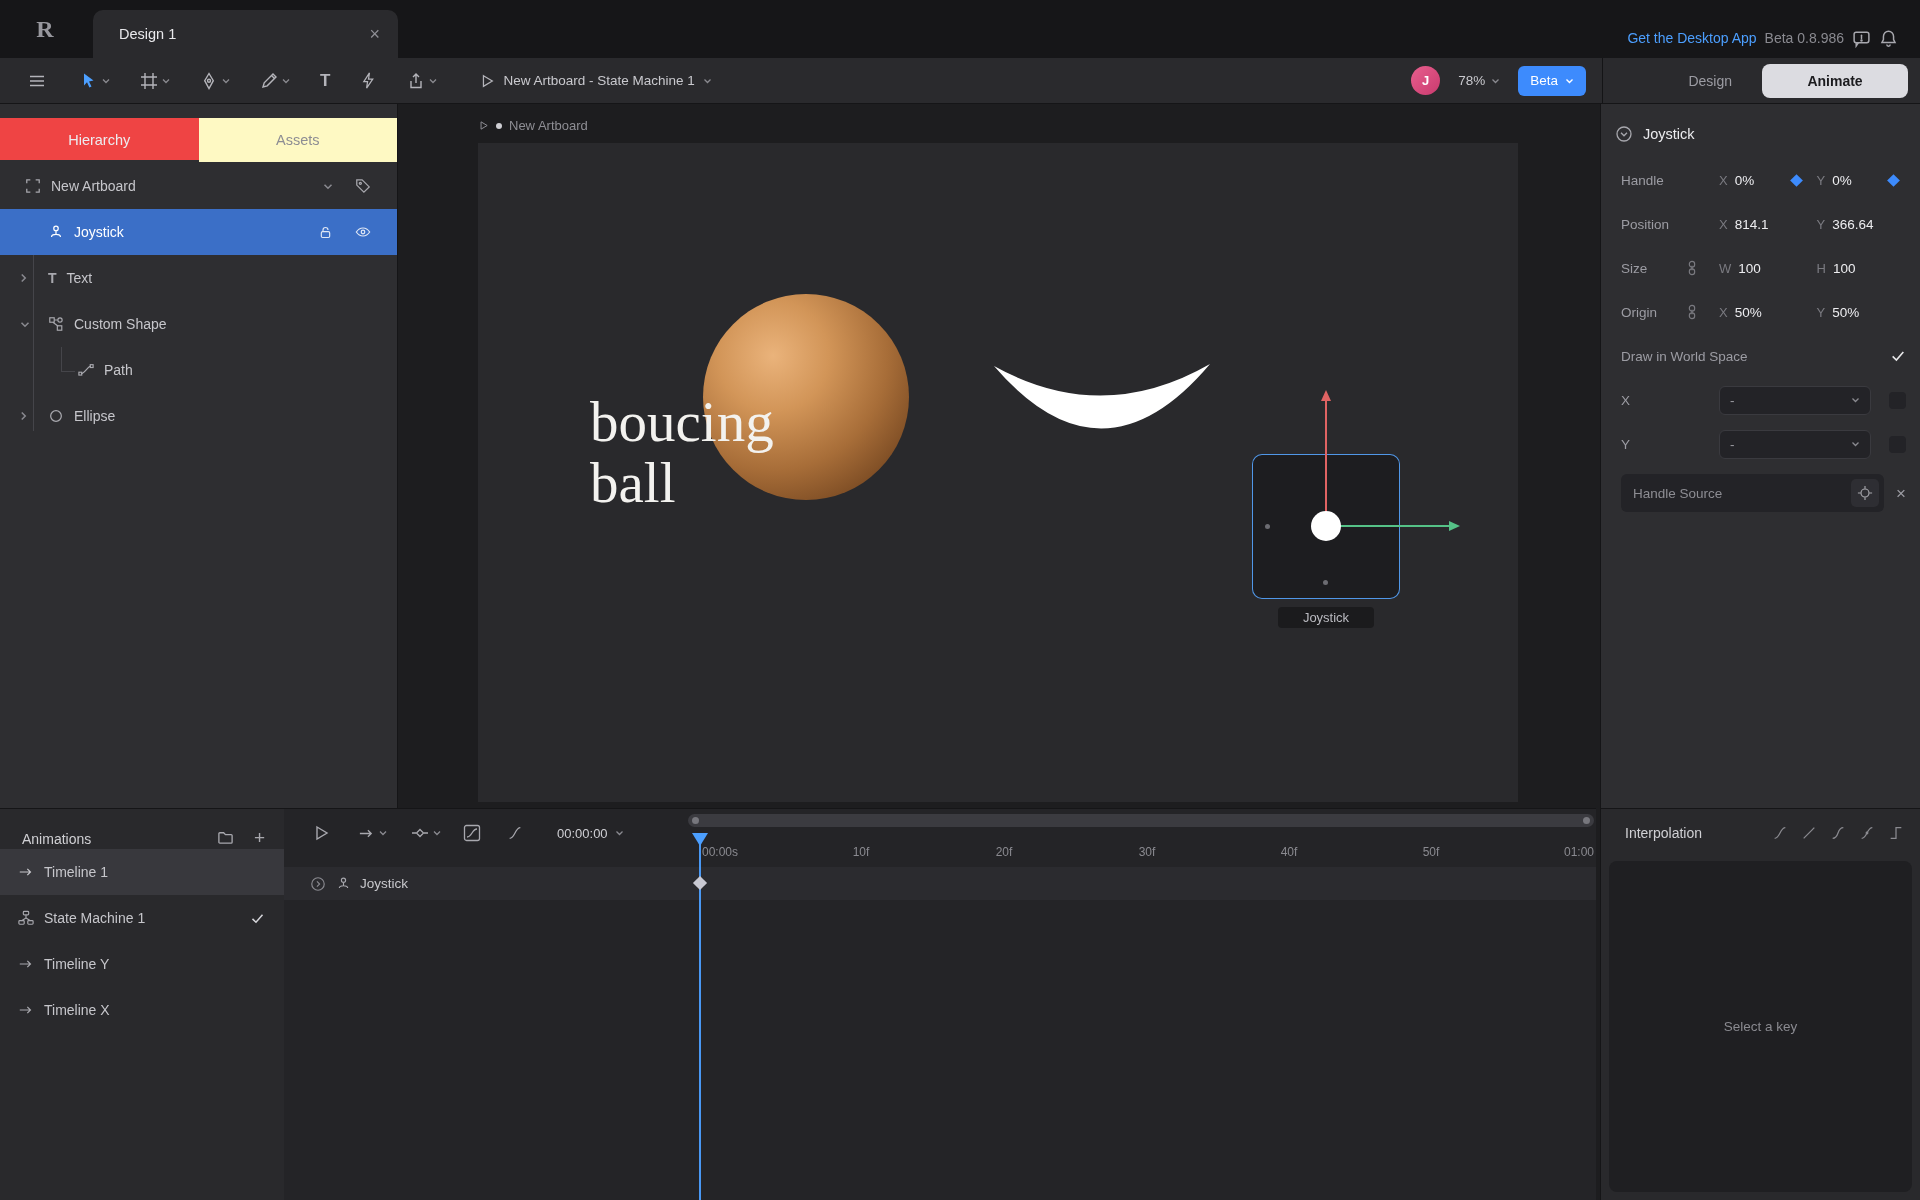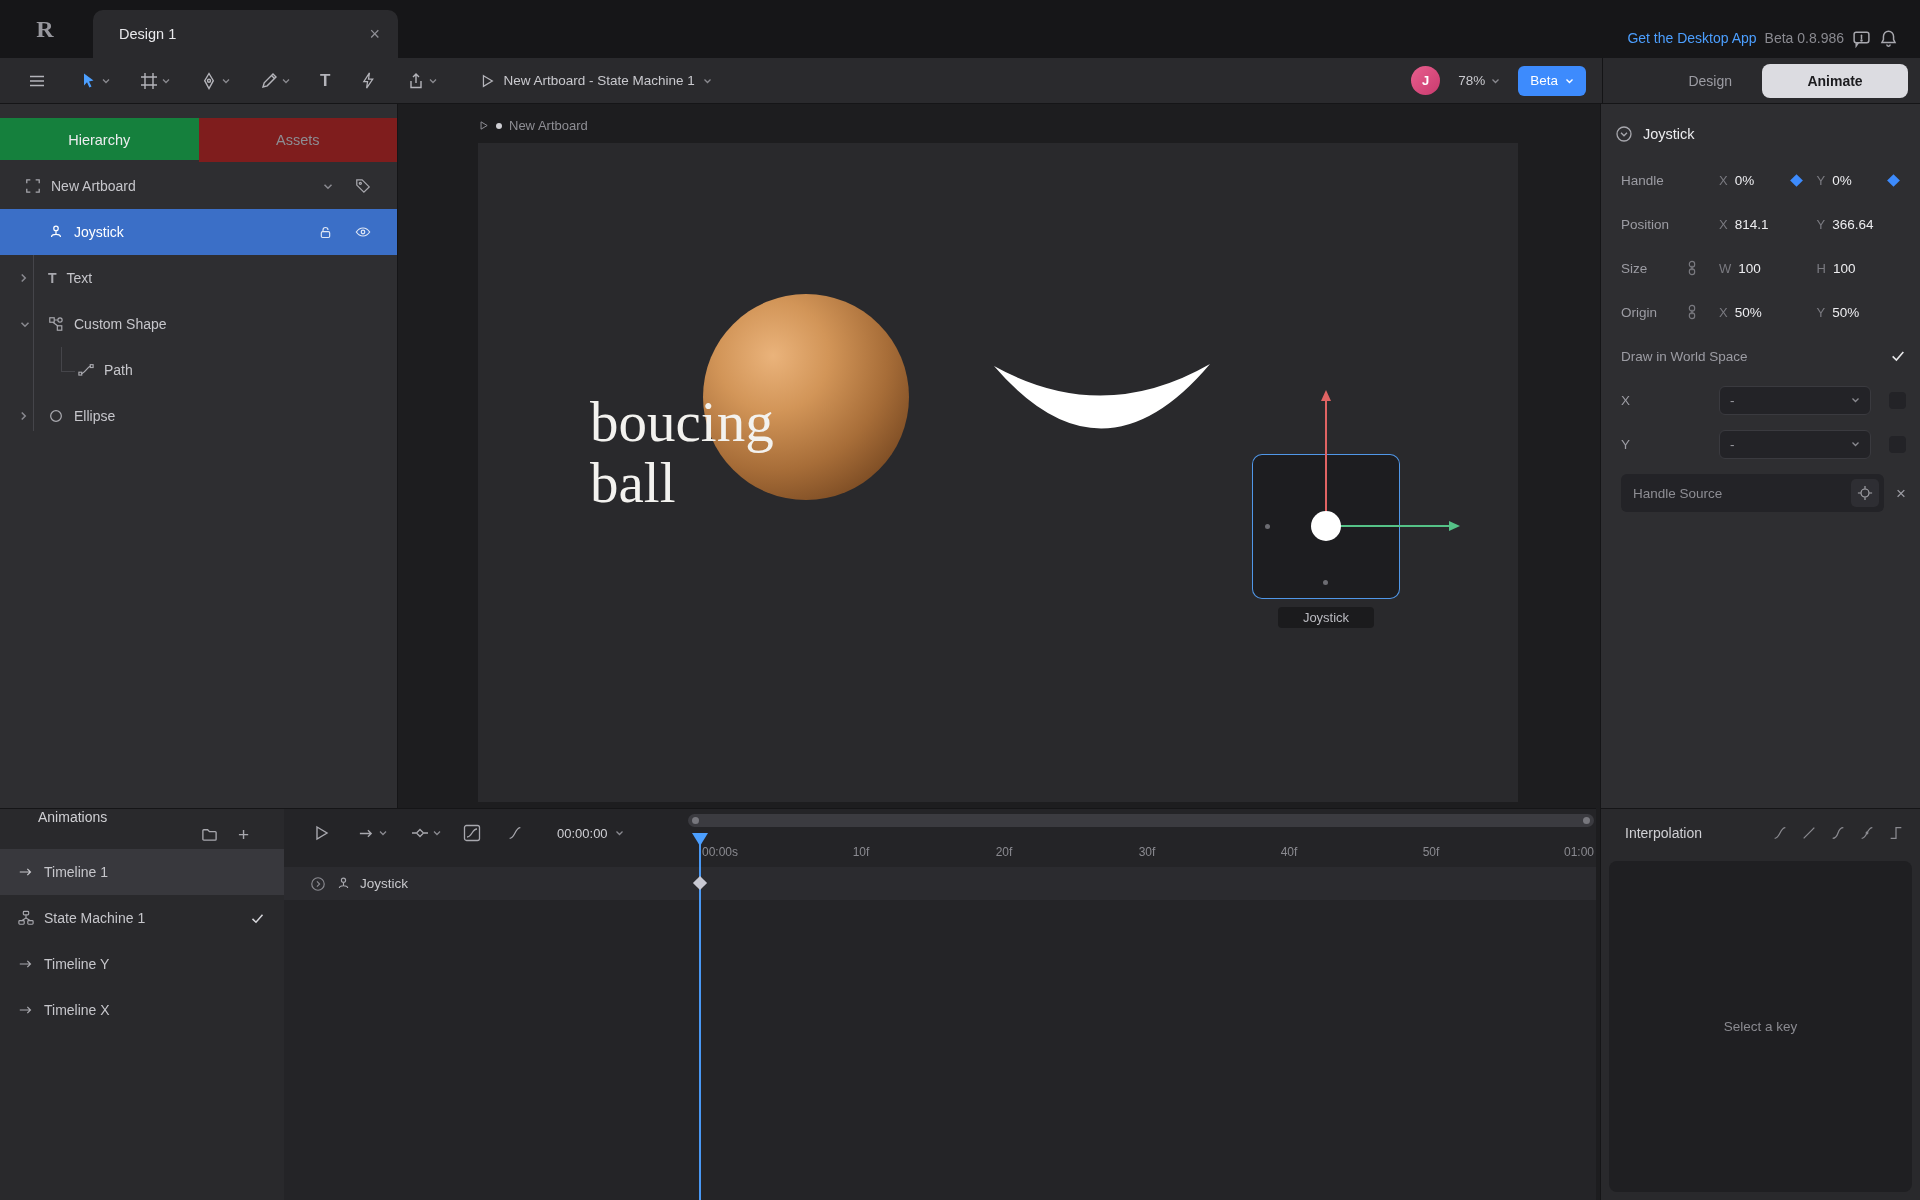--- a/index.html
+++ b/index.html
@@ -31,22 +31,22 @@
   #avatar { width:29px; height:29px; border-radius:50%; background:linear-gradient(135deg,#e85f8e,#c93a6e); display:flex; align-items:center; justify-content:center; font-size:13px; font-weight:700; color:#fff; }
   .zoom { display:flex; align-items:center; gap:6px; font-size:13.5px; color:#c9c9ce; }
   #share-btn { height:30px; background:#3d8bfd; border-radius:6px; display:flex; align-items:center; gap:7px; padding:0 12px; color:#fff; font-size:13.5px; cursor:pointer; }
   #mode-sect { position:absolute; right:0; top:0; width:318px; height:45px; border-left:1px solid #141416; display:flex; align-items:center; justify-content:flex-end; gap:30px; padding-right:12px; }
   #mode-design { font-size:14px; color:#9c9ca3; cursor:pointer; }
   #mode-animate { width:146px; height:34px; background:#dcdce1; color:#1b1b1e; border-radius:8px; font-size:14px; font-weight:700; display:flex; align-items:center; justify-content:center; cursor:pointer; }
 
   
   #left-panel { position:absolute; left:0; top:104px; width:398px; height:704px; background:#2e2e31; border-right:1px solid #151517; }
   .lp-tabs { display:flex; height:44px; margin-top:14px; }
-  .lp-tab { flex:1; display:flex; align-items:center; justify-content:center; font-size:14.5px; color:#8d8d93; cursor:pointer; background:#7f1d1d; }
-  .lp-tab.active { color:#ececef; background:#15803d; box-shadow:inset 0 -2px 0 #2e2e31; }
+  .lp-tab { flex:1; display:flex; align-items:center; justify-content:center; font-size:14.5px; color:#8d8d93; cursor:pointer; background:#fef9c3; }
+  .lp-tab.active { color:#ececef; background:#ef4444; box-shadow:inset 0 -2px 0 #2e2e31; }
   .trow { height:46px; display:flex; align-items:center; padding:0 26px 0 20px; font-size:14px; color:#c6c6cb; position:relative; cursor:pointer; }
   .trow .lbl { margin-left:10px; }
   .trow .sp { flex:1; }
   .trow.sel { background:#3b6fc7; color:#fff; }
   .chev-slot { width:28px; display:flex; align-items:center; }
   .indent1 { width:28px; } .indent2 { width:58px; }
   .guide { position:absolute; background:#45454a; }
 
   
   #canvas { position:absolute; left:398px; top:104px; width:1202px; height:704px; background:#1d1d1f; overflow:hidden; }
@@ -81,21 +81,21 @@
   .ddown svg { margin-left:auto; }
   .kslot { width:17px; height:17px; border-radius:4px; background:#232327; margin-left:10px; flex:none; }
   #hsrc-row { height:54px; display:flex; align-items:center; padding:0 14px 0 20px; }
   #hsrc-box { flex:1; height:38px; background:#232327; border-radius:6px; display:flex; align-items:center; padding:0 5px 0 12px; }
   #hsrc-box .lbl { font-size:13.5px; color:#8d8d93; }
   #hsrc-target { margin-left:auto; width:28px; height:28px; background:#2e2e33; border-radius:5px; display:flex; align-items:center; justify-content:center; cursor:pointer; }
   #hsrc-clear { margin-left:12px; font-size:17px; color:#9c9ca3; cursor:pointer; line-height:1; }
 
   
   #anims { position:absolute; left:0; top:808px; width:288px; height:392px; background:#29292c; border-top:1px solid #151517; border-right:1px solid #151517; }
-  #anims-head { height:38px; display:flex; align-items:flex-start; padding:0 38px;flex-direction:column; }
+  #anims-head { height:38px; display:flex; align-items:flex-end; padding:0 22px; }
   #anims-head .t { font-size:14px; color:#d0d0d4; }
   #anims-head .icons { margin-left:auto; display:flex; align-items:center; gap:20px; }
   #anims-head .plus { font-size:19px; color:#a8a8ae; cursor:pointer; line-height:1; }
   .arow { height:46px; display:flex; align-items:center; padding:0 22px 0 18px; font-size:14px; color:#c6c6cb; cursor:pointer; }
   .arow.sel { background:#38383d; }
   .arow .lbl { margin-left:10px; }
   .arow .sp { flex:1; }
 
   
   #tl { position:absolute; left:284px; top:808px; width:1312px; height:392px; background:#242427; border-top:1px solid #151517; }

